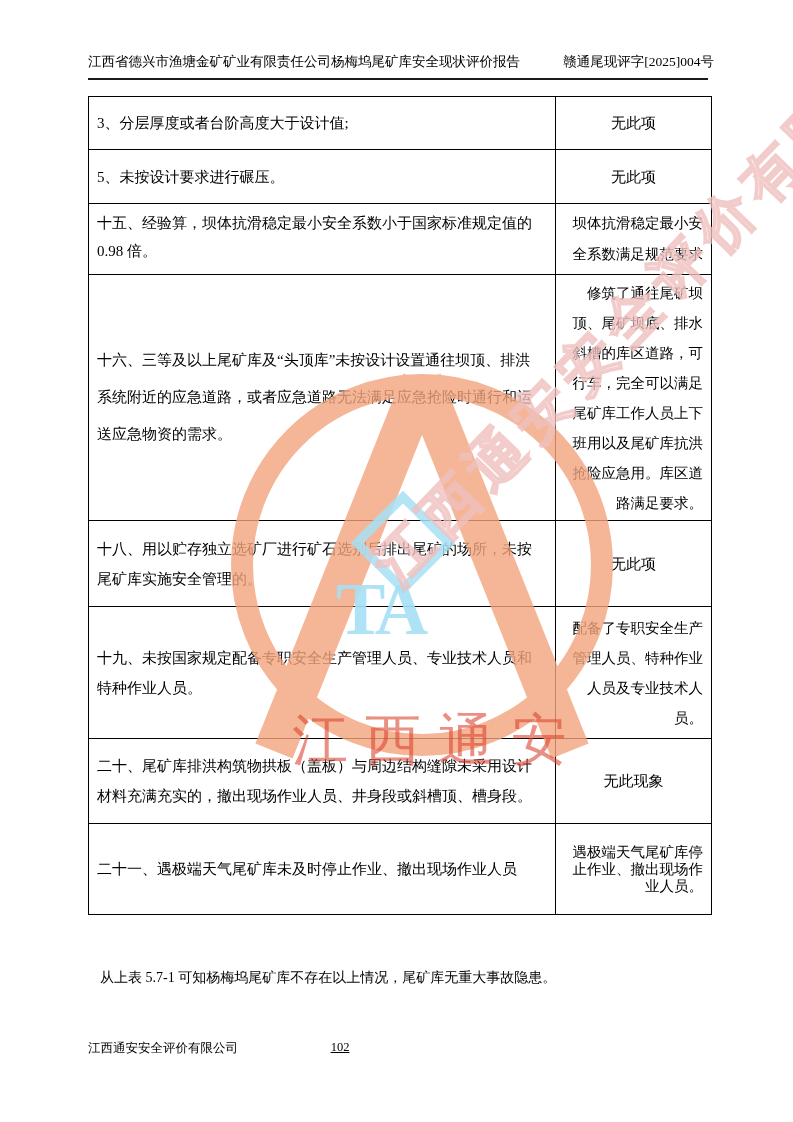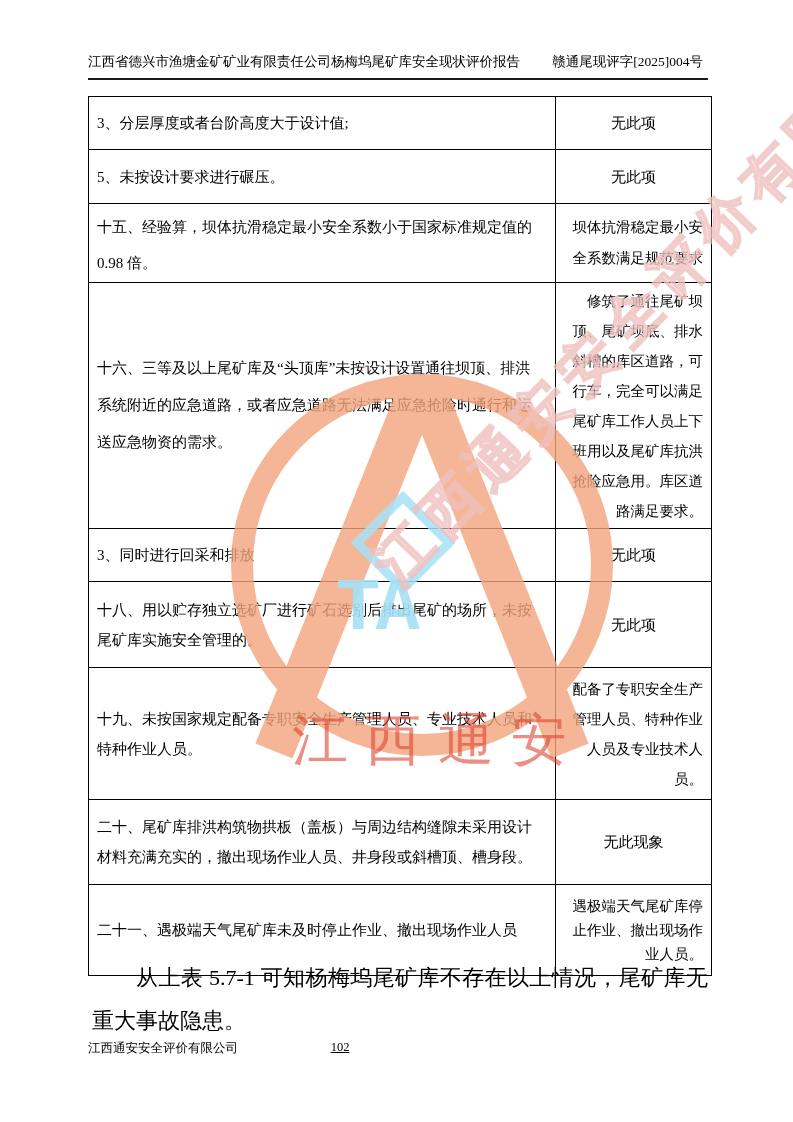--- a/index.html
+++ b/index.html
@@ -3,21 +3,21 @@
 <meta charset="utf-8">
 <style>
   html,body{margin:0;padding:0;}
   body{
     width:793px;height:1122px;position:relative;background:#ffffff;
     font-family:"Liberation Serif","DejaVu Serif",serif;color:#000;
     overflow:hidden;
   }
   
   .header{
-    position:absolute;left:88px;right:90px;top:53px;
+    position:absolute;left:88px;right:79px;top:53px;
     display:flex;justify-content:space-between;align-items:flex-end;
     font-size:13.5px;white-space:nowrap;
   }
   .header-rule{
     position:absolute;left:88px;right:85px;top:78px;
     border-top:2px solid #1a1a1a;height:0;
   }
   
   table.checklist{
     position:absolute;left:88px;top:96px;width:624px;
@@ -26,42 +26,42 @@
   table.checklist td{
     border:1.5px solid #000;font-size:15px;line-height:30px;
     vertical-align:middle;word-break:break-all;
   }
   .cell-item{text-align:left;padding:1px 10px 1px 8px;}
   .cell-result{width:143px;text-align:center;padding:10px 6px;}
   .cell-result.left{text-align:right;font-size:14.5px;padding:1px 8px;line-height:30px;}
   .h32 td{height:32px}.h33 td{height:33px}.h34 td{height:34px}
   .h64 td{height:64px}.h65 td{height:65px}.h88 td{height:88px}
   .h129 td{height:129px}.h243 td{height:243px}
-  .row-15 .cell-item{vertical-align:top;padding-top:5px;line-height:36px;}
+  .row-15 .cell-item{vertical-align:top;padding-top:5px;line-height:28px;}
   .row-15 .cell-result{line-height:31px;}
   .row-16 .cell-item{line-height:37px;}
-  .row-21 .cell-result{line-height:24px;}
+  .row-21 .cell-result{line-height:17px;}
   
   .body-par{
-    position:absolute;left:92px;right:85px;top:956px;
-    font-size:22px;line-height:43px;text-indent:2em;text-align:justify;
+    position:absolute;left:72px;right:85px;top:956px;
+    font-size:14px;line-height:43px;text-indent:2em;text-align:justify;
   }
   
   .footer{position:absolute;left:88px;right:85px;top:1040px;font-size:12.5px;}
   .footer .company{position:absolute;left:0;top:0;}
   .footer .pagenum{position:absolute;left:232px;top:0;width:40px;text-align:center;text-decoration:underline;}
   
   .wm{position:absolute;pointer-events:none;z-index:6;}
   .wm-logo{left:222px;top:363px;width:400px;height:400px;color:var(--logo_salmon,#F2A47C);opacity:.8;}
   .wm-diamond{
     left:366px;top:506px;width:56px;height:56px;
     border:9px solid var(--logo_blue,#A6E1F6);transform:rotate(45deg);opacity:.85;
   }
   .wm-ta{
-    left:336px;top:572px;font-family:Liberation Mono, monospace;
+    left:336px;top:572px;font-family:Liberation Serif, serif;
     font-size:74px;line-height:1;font-weight:bold;letter-spacing:-5px;
     color:var(--logo_blue,#A6E1F6);opacity:.9;
   }
   .wm-stamp{
     left:292px;top:712px;font-family:"Liberation Sans","DejaVu Sans",sans-serif;
     font-size:56px;line-height:1;font-weight:400;letter-spacing:17px;
     color:var(--stamp_red,#DC4632);opacity:.6;white-space:nowrap;
   }
   .wm-diag{left:385px;top:575px;width:0;height:0;overflow:visible;}
   .wm-diag span{
@@ -93,24 +93,20 @@
       <td class="cell-result">无此项</td>
     </tr>
     <tr class="h64 row-15">
       <td class="cell-item">十五、经验算，坝体抗滑稳定最小安全系数小于国家标准规定值的 0.98 倍。</td>
       <td class="cell-result left">坝体抗滑稳定最小安全系数满足规范要求</td>
     </tr>
     <tr class="h243 row-16">
       <td class="cell-item">十六、三等及以上尾矿库及“头顶库”未按设计设置通往坝顶、排洪系统附近的应急道路，或者应急道路无法满足应急抢险时通行和运送应急物资的需求。</td>
       <td class="cell-result left">修筑了通往尾矿坝顶、尾矿坝底、排水斜槽的库区道路，可行车，完全可以满足尾矿库工作人员上下班用以及尾矿库抗洪抢险应急用。库区道路满足要求。</td>
     </tr>
-    <tr class="h32">
-      <td class="cell-item">3、同时进行回采和排放</td>
-      <td class="cell-result">无此项</td>
-    </tr>
     <tr class="h65">
       <td class="cell-item">十八、用以贮存独立选矿厂进行矿石选别后排出尾矿的场所，未按尾矿库实施安全管理的。</td>
       <td class="cell-result">无此项</td>
     </tr>
     <tr class="h129">
       <td class="cell-item">十九、未按国家规定配备专职安全生产管理人员、专业技术人员和特种作业人员。</td>
       <td class="cell-result left">配备了专职安全生产管理人员、特种作业人员及专业技术人员。</td>
     </tr>
     <tr class="h64">
       <td class="cell-item">二十、尾矿库排洪构筑物拱板（盖板）与周边结构缝隙未采用设计材料充满充实的，撤出现场作业人员、井身段或斜槽顶、槽身段。</td>

